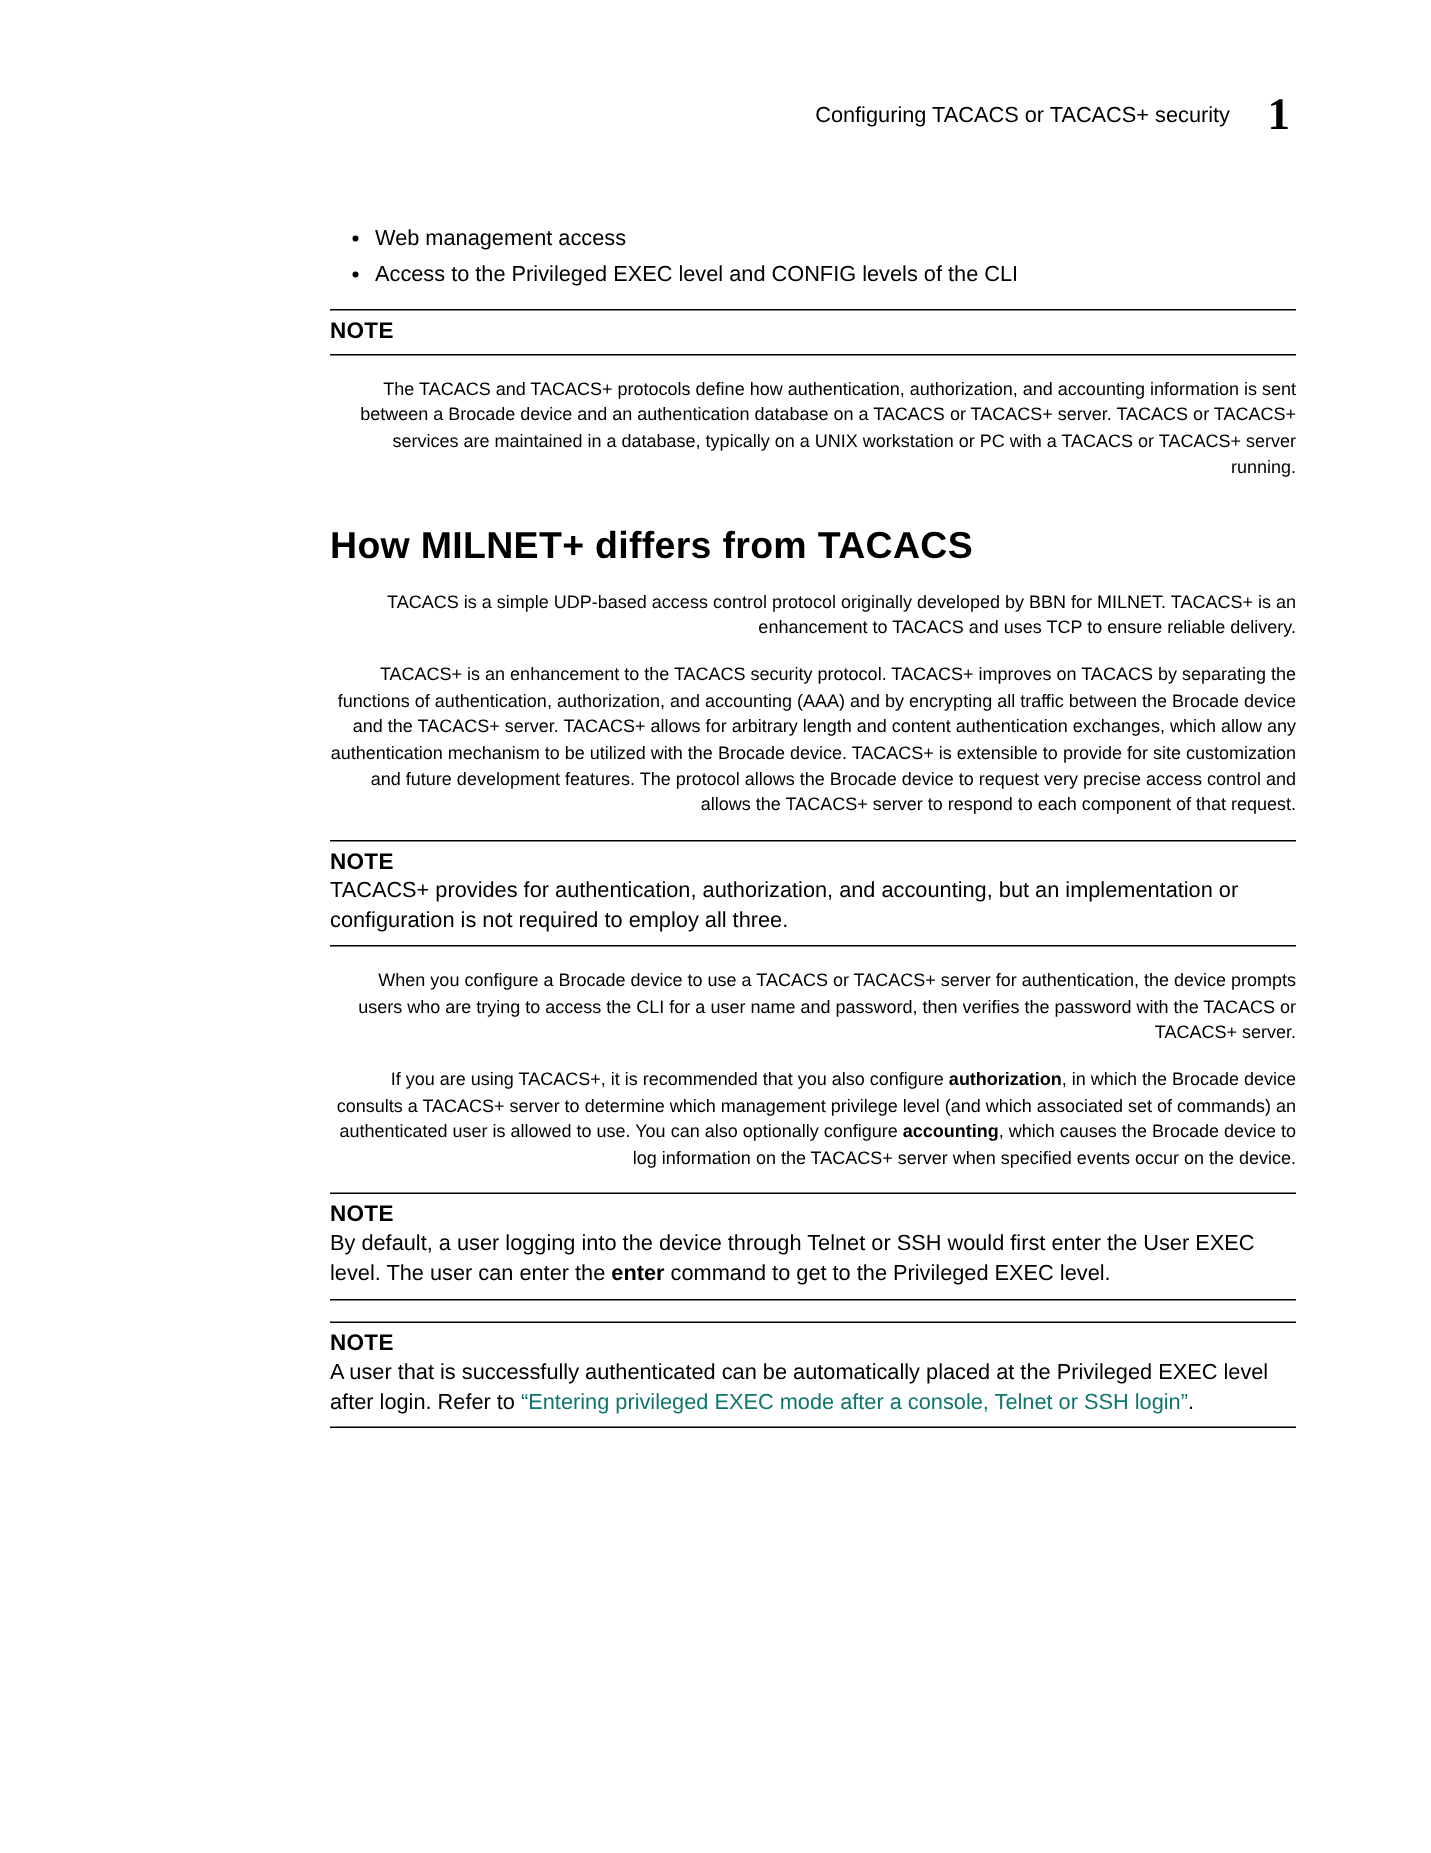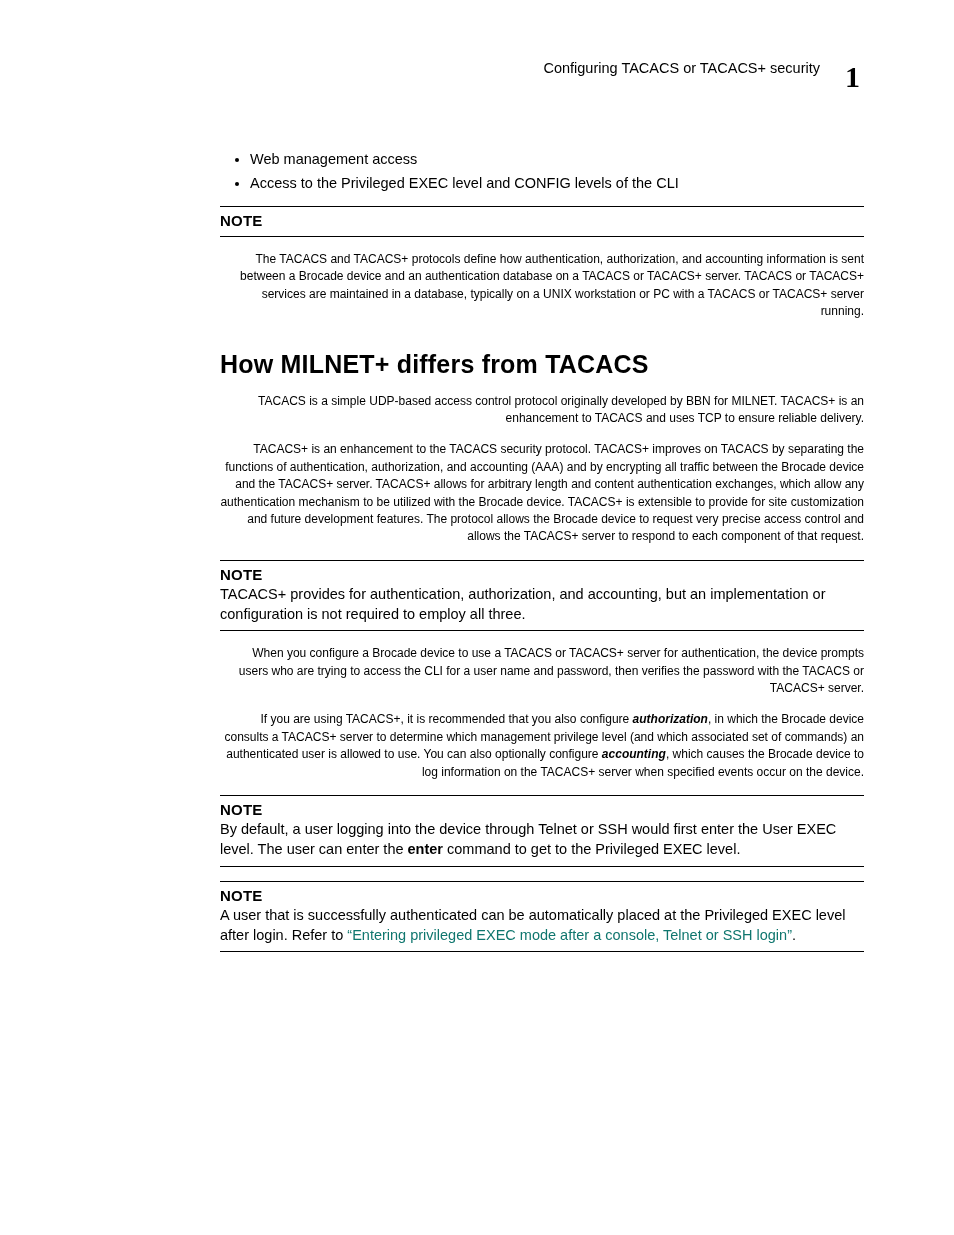--- a/index.html
+++ b/index.html
@@ -10,20 +10,21 @@
     color: #000;
     width: 954px;
   }
   .page {
     padding: 60px 90px 80px 90px;
     box-sizing: border-box;
   }
   .running-head {
     display: flex;
     justify-content: flex-end;
+    align-items: center;
     gap: 25px;
     margin-bottom: 55px;
   }
   .running-head .sec-title {
     font-size: 14.5px;
   }
   .running-head .chap-num {
     font-family: Georgia, "Times New Roman", serif;
     font-size: 30px;
     font-weight: bold;
@@ -60,21 +61,21 @@
     line-height: 1.4;
   }
   .note-text .bold { font-weight: bold; }
   .note-text .link { color: #0f766e; }
   p.body {
     font-size: 12px;
     line-height: 1.45;
     margin: 0 0 14px 0;
     text-align: right;
   }
-  p.body .bold-ital { font-weight: bold; font-style: italic; }
+  p.body .bold-ital { font-weight: bold; }
   h2.sect {
     font-family: "Arial Narrow", Arial, sans-serif;
     font-stretch: condensed;
     font-weight: 600;
     font-size: 25px;
     letter-spacing: 0.2px;
     margin: 28px 0 14px 0;
     line-height: 1.2;
   }
 </style>

